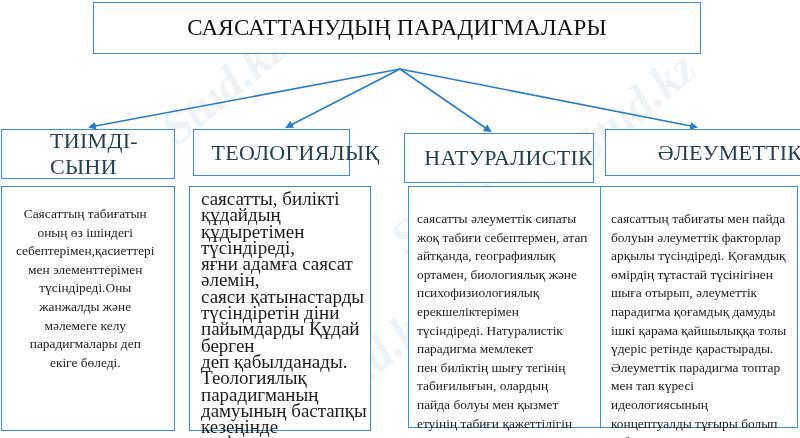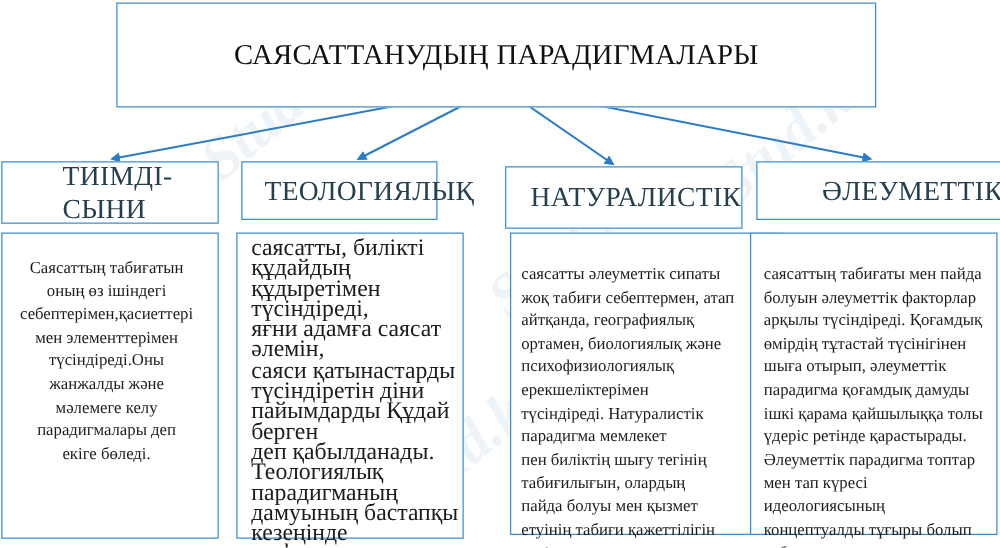--- a/index.html
+++ b/index.html
@@ -8,21 +8,21 @@
     background: #ffffff;
     font-family: "Liberation Serif", "DejaVu Serif", serif;
     color: #1a1a1a;
   }
   .box {
     position: absolute; box-sizing: border-box;
     border: 1.5px solid #3d8ed0;
     background: #ffffff;
   }
   .title-box {
-    left: 93px; top: 2px; width: 608px; height: 84px;
+    left: 93px; top: 2px; width: 608px; height: 52px;
     display: flex; align-items: center; justify-content: center;
     font-size: 23px; letter-spacing: 0.2px; color: #111;
   }
   .head-box {
     display: flex; align-items: center; justify-content: center;
     font-size: 22px; color: #243f4d; letter-spacing: 0.3px; padding-left: 48px;
   }
   .content-box {
     font-size: 13.4px; line-height: 18.6px; color: #1c1c1c;
   }

